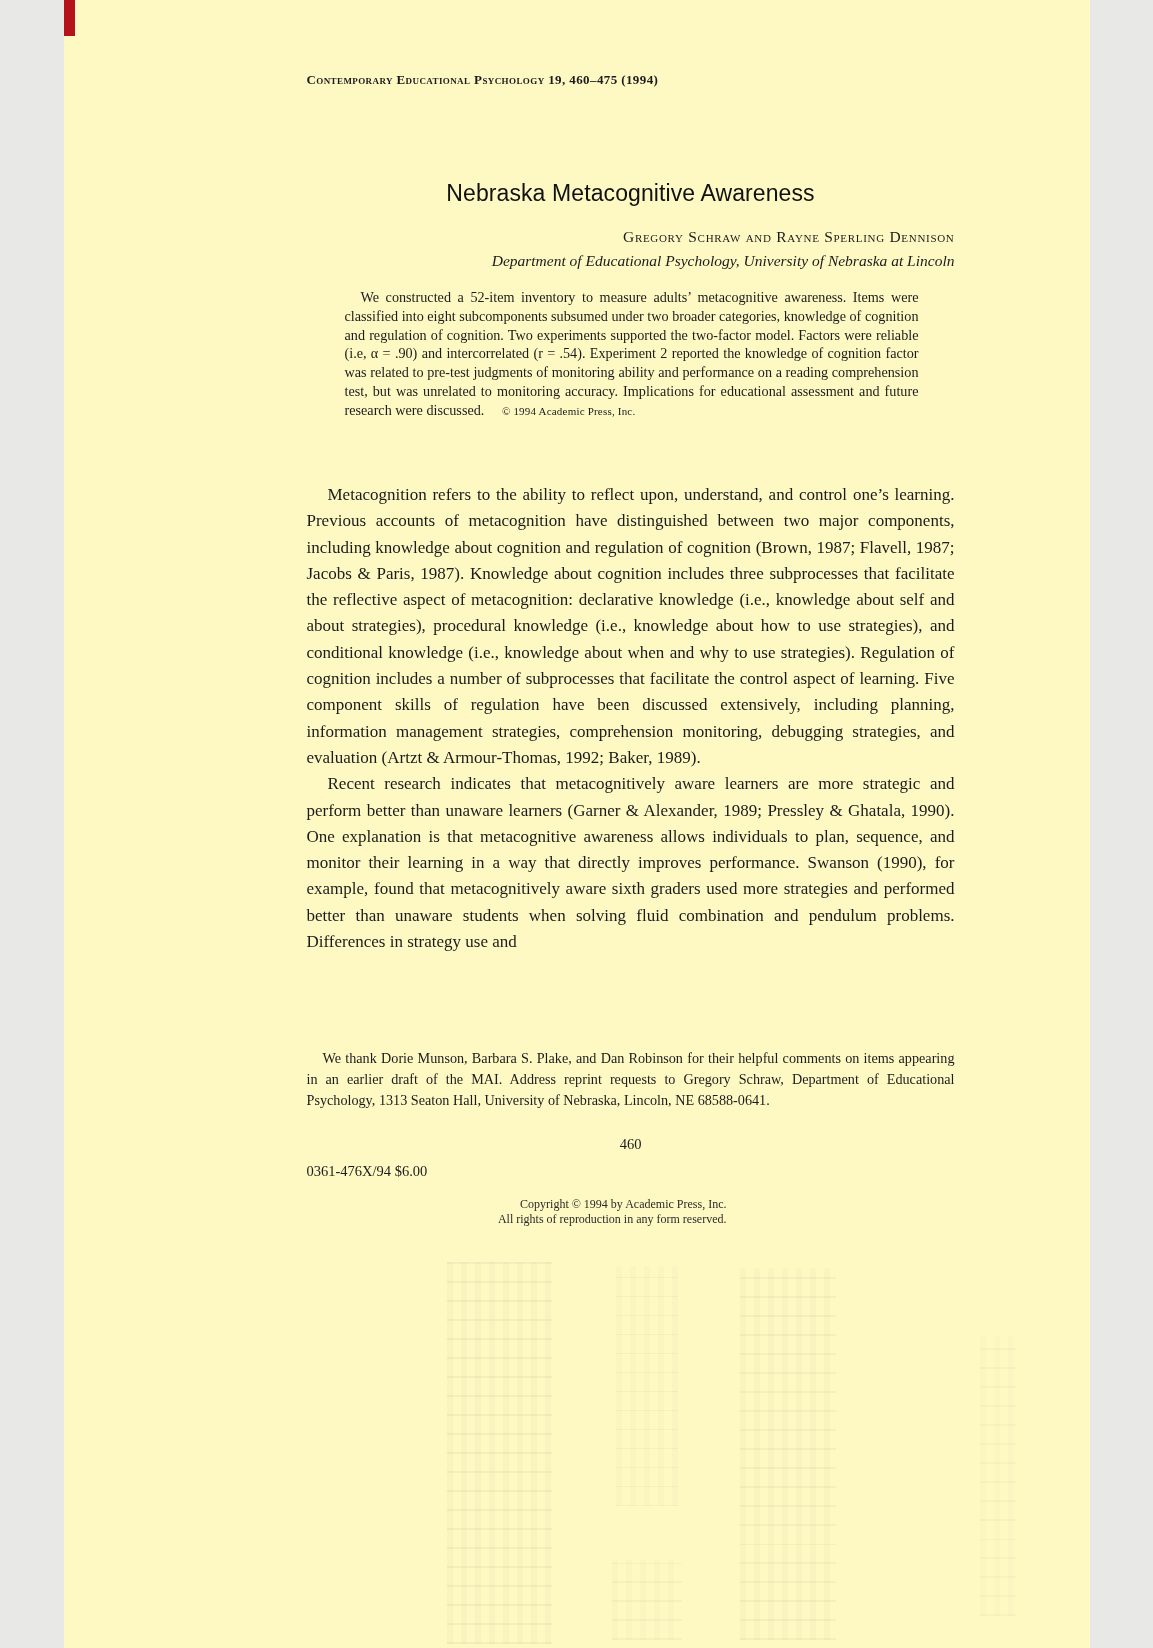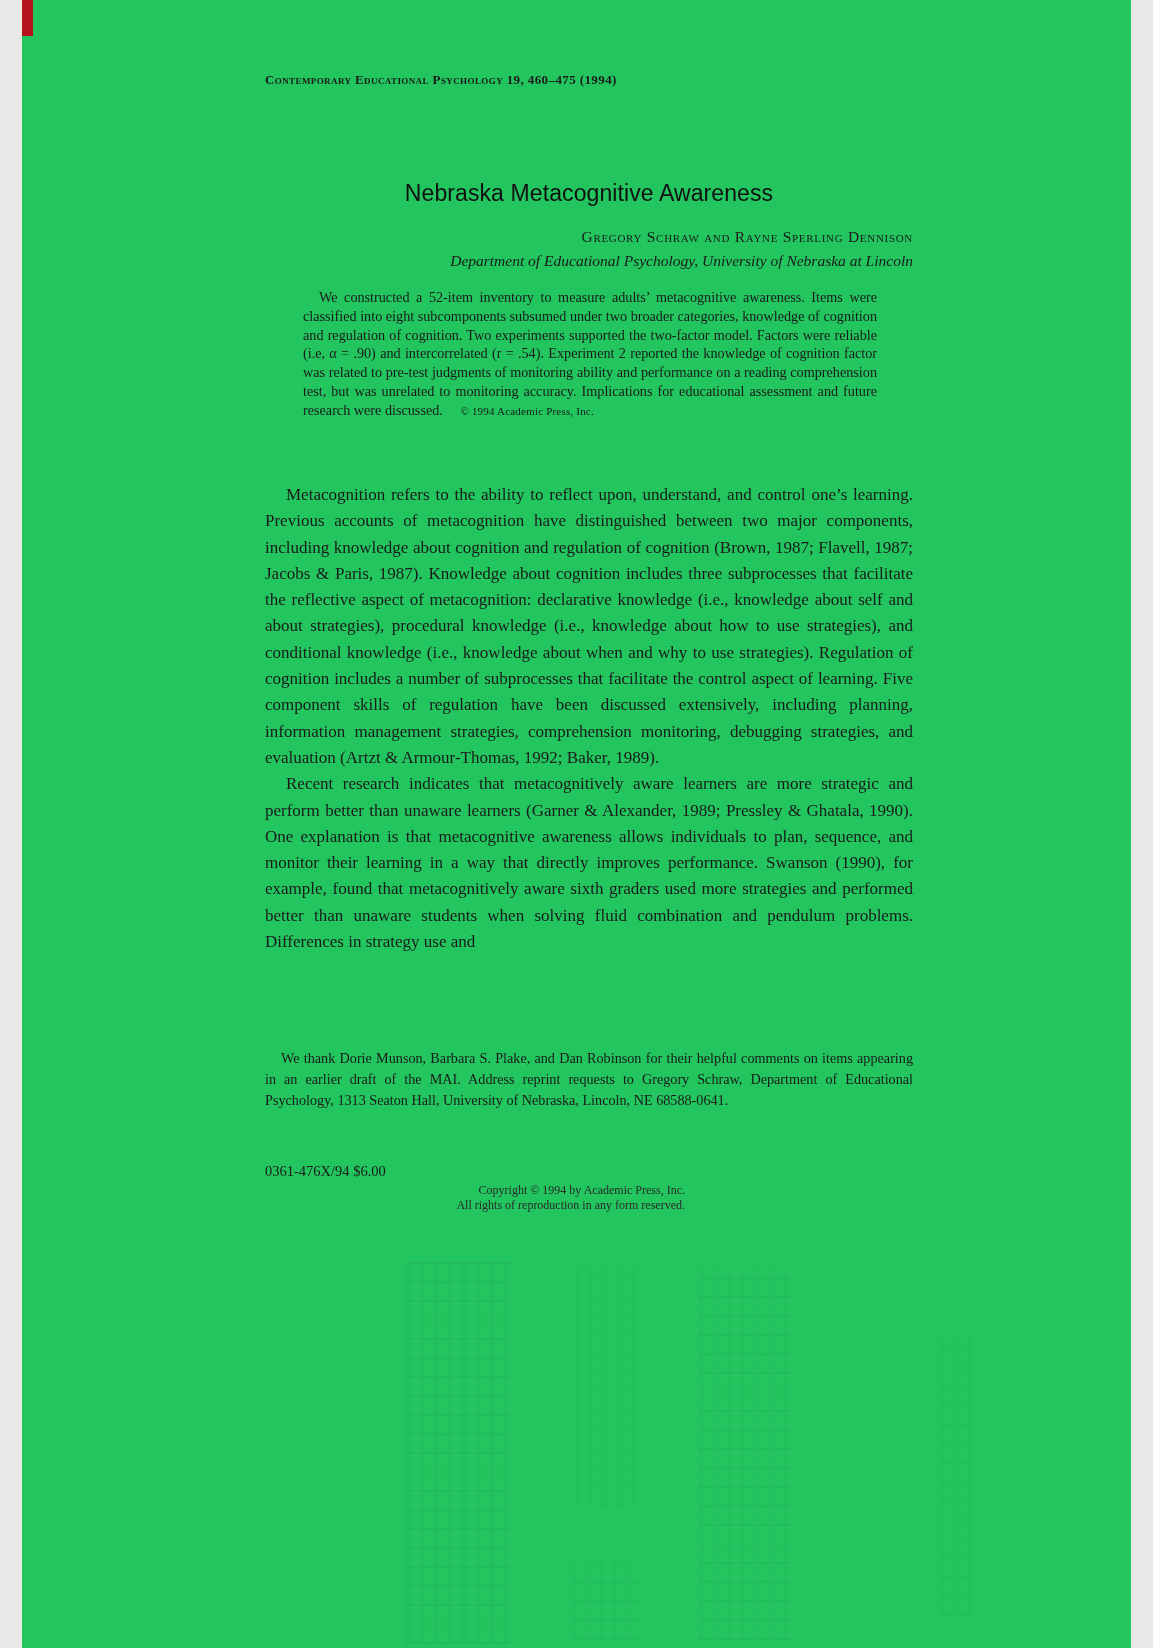--- a/index.html
+++ b/index.html
@@ -2,24 +2,24 @@
 <html><head>
 <meta charset="utf-8">
 <style>
   html, body {
     margin: 0;
     padding: 0;
     background: #e8e8e6;
   }
   .page {
     position: relative;
-    width: 1109px;
+    width: 1026px;
     height: 1648px;
     margin: 0 auto;
-    background: #22c55e;
+    background: #fef9c3;
     overflow: hidden;
     color: #1b1b1b;
     font-family: "Liberation Serif", serif;
   }
   .corner-mark {
     position: absolute;
     left: 0; top: 0;
     width: 11px; height: 36px;
     background: #b5121b;
   }
@@ -104,21 +104,21 @@
     text-align: center;
     font-size: 14.5px;
   }
   .imprint {
     position: absolute;
     left: 243px; top: 1163px;
     width: 420px;
   }
   .imprint-issn {
     font-size: 14.5px;
-    margin-bottom: 3px;
+    margin-bottom: 17px;
   }
   .imprint-small {
     font-size: 12px;
     line-height: 15px;
     color: #2a2a2a;
     text-align: right;
   }
   .noise {
     position: absolute;
     opacity: 0.55;
@@ -153,20 +153,21 @@
     <span class="abstract-copyright">© 1994 Academic Press, Inc.</span>
   </div>
 
   <div class="body-text">
     <p><span>Metacognition refers to the ability to reflect upon, understand, and control one’s learning. Previous accounts of metacognition have distinguished between two major components, including knowledge about cognition and regulation of cognition (Brown, 1987; Flavell, 1987; Jacobs &amp; Paris, 1987). </span><span class="em">Knowledge about cognition</span><span> includes three subprocesses that facilitate the reflective aspect of metacognition: declarative knowledge (i.e., knowledge about self and about strategies), procedural knowledge (i.e., knowledge about how to use strategies), and conditional knowledge (i.e., knowledge about when and why to use strategies). </span><span class="em">Regulation of cognition</span><span> includes a number of subprocesses that facilitate the control aspect of learning. Five component skills of regulation have been discussed extensively, including planning, information management strategies, comprehension monitoring, debugging strategies, and evaluation (Artzt &amp; Armour-Thomas, 1992; Baker, 1989).</span></p>
     <p>Recent research indicates that metacognitively aware learners are more strategic and perform better than unaware learners (Garner &amp; Alexander, 1989; Pressley &amp; Ghatala, 1990). One explanation is that metacognitive awareness allows individuals to plan, sequence, and monitor their learning in a way that directly improves performance. Swanson (1990), for example, found that metacognitively aware sixth graders used more strategies and performed better than unaware students when solving fluid combination and pendulum problems. Differences in strategy use and</p>
   </div>
 
   <div class="footnote">We thank Dorie Munson, Barbara S. Plake, and Dan Robinson for their helpful comments on items appearing in an earlier draft of the MAI. Address reprint requests to Gregory Schraw, Department of Educational Psychology, 1313 Seaton Hall, University of Nebraska, Lincoln, NE 68588-0641.</div>
 
+  <div class="page-number">460</div>
 
   <div class="imprint">
     <div class="imprint-issn">0361-476X/94 $6.00</div>
     <div class="imprint-small">Copyright © 1994 by Academic Press, Inc.</div>
     <div class="imprint-small">All rights of reproduction in any form reserved.</div>
   </div>
 
   <div class="noise n1"></div>
   <div class="noise n2"></div>
   <div class="noise n3"></div>

